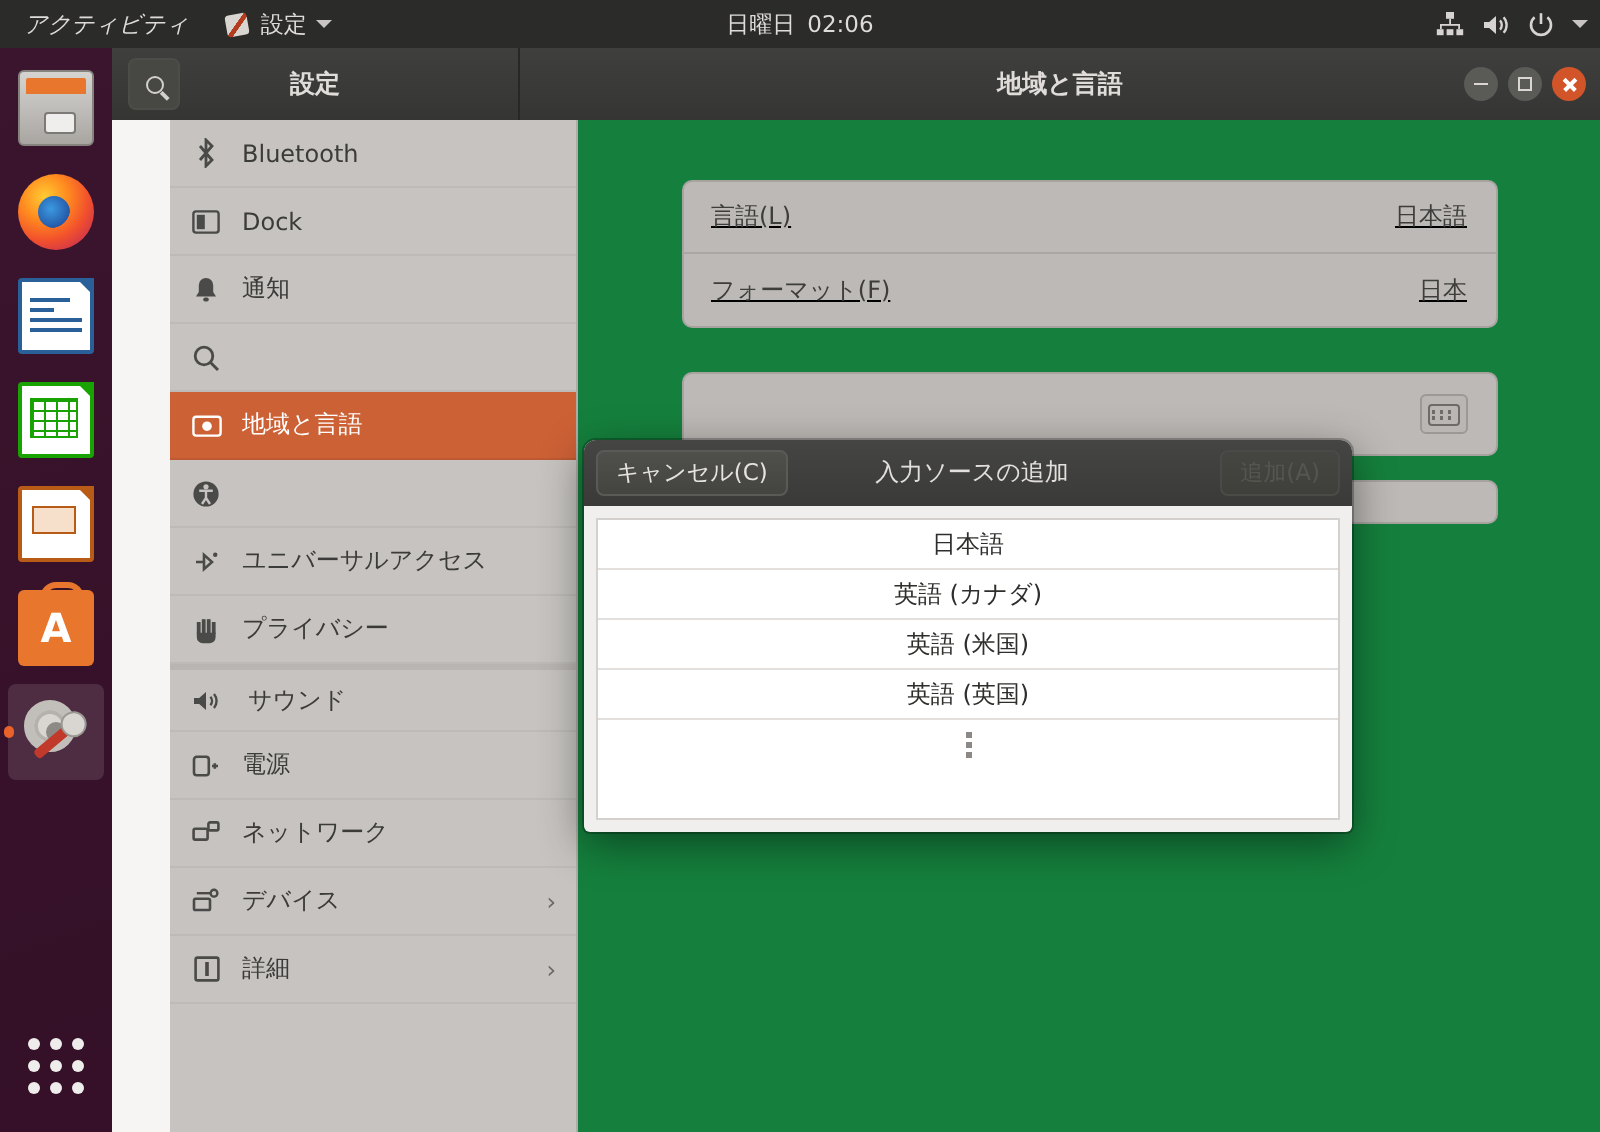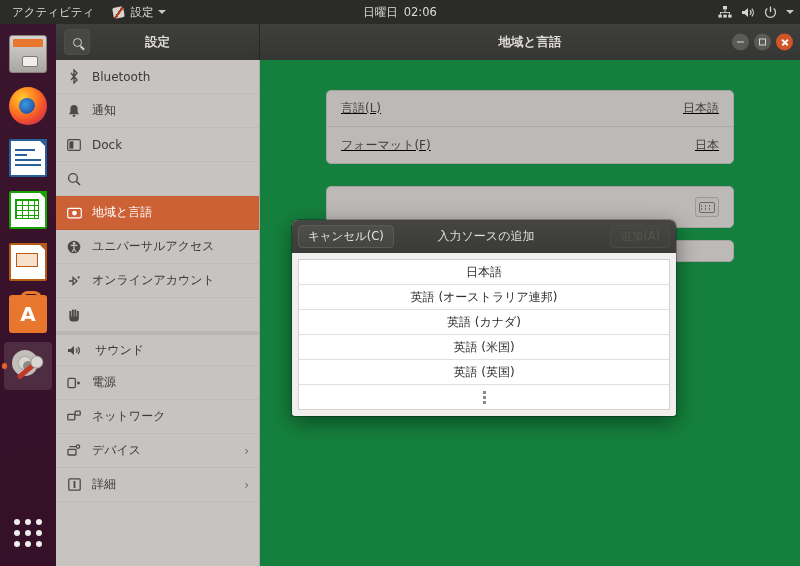--- a/index.html
+++ b/index.html
@@ -17,21 +17,21 @@
     background:linear-gradient(160deg,#5b3a4a 0%,#4a2b3a 40%,#3c2230 100%);
   }
 
   
   #topbar{
     position:absolute; left:0; top:0; width:800px; height:24px;
     background:#2b2b29; color:#dedbd8;
     display:flex; align-items:center;
     font-size:11.5px; z-index:50;
   }
-  .tb-activities{ padding:0 10px 0 12px; line-height:24px; }
+  .tb-activities{ padding:0 10px 0 12px; line-height:24px;font-style:italic; }
   .tb-appmenu{ display:flex; align-items:center; gap:5px; padding:0 8px; }
   .tb-clock{
     position:absolute; left:50%; transform:translateX(-50%);
     display:flex; gap:6px; align-items:center; white-space:nowrap;
   }
   .tb-right{
     position:absolute; right:6px; display:flex; align-items:center; gap:9px;
   }
   .tri-down{
     width:0;height:0;border-left:4px solid transparent;border-right:4px solid transparent;
@@ -137,21 +137,21 @@
     color:#e6e3e0; font-size:9px; line-height:1; }
   .wc span.close{ background:#d2552a; }
   .wc i{ display:block; font-style:normal; font-size:10px; }
   .wc .b-min i{ width:7px;height:1.5px;background:#d9d6d3; }
   .wc .b-max i{ width:7px;height:7px;border:1.5px solid #d9d6d3; }
   .wc .b-close i{ width:8px;height:8px; position:relative; }
   .wc .b-close i::before,.wc .b-close i::after{ content:""; position:absolute; left:0; top:3px; width:8px;height:1.6px;background:#fff; }
   .wc .b-close i::before{ transform:rotate(45deg);} .wc .b-close i::after{ transform:rotate(-45deg);}
 
   .body{ display:flex; height:506px; }
-  #sidebar{ width:204px; background:#c6c3c0; border-right:1px solid #aeaba8; overflow:hidden; }
+  #sidebar{ width:204px; background:#c6c3c0; border-right:1px solid #aeaba8; overflow:hidden;margin-left:29px; }
   .side-row{
     height:34px; display:flex; align-items:center; padding:0 10px; gap:10px;
     border-bottom:1px solid #bdbab7; color:#3b3b39; font-size:12px;
   }
   .side-row.sel{ background:#cd6136; color:#fff; border-bottom-color:#bd5a31; }
   .side-row.gap{ border-top:3px solid #b8b5b2;gap:13px; }
   .side-ic{ width:16px;height:16px; display:flex; align-items:center; justify-content:center;
     font-size:13px; color:#4a4a48; }
   .side-row.sel .side-ic{ color:#fff; }
   .side-lbl{ flex:1; }
@@ -324,36 +324,36 @@
           <svg width="12" height="15" viewBox="0 0 12 15">
               <path d="M3 4l6 7-3 3V1l3 3-6 7" stroke="currentColor" stroke-width="1.4" fill="none"></path>
             </svg>
         </span>
         <span class="side-lbl">Bluetooth</span>
       </div>
 
 
       <div class="side-row">
         <span class="side-ic">
+          <svg width="14" height="12" viewBox="0 0 14 12">
+              <rect x="0.7" y="0.7" width="12.6" height="10.6" rx="1.3" stroke="currentColor" stroke-width="1.2" fill="none"></rect>
+              <rect x="2.4" y="2.4" width="4" height="7.2" fill="currentColor"></rect>
+            </svg>
+        </span>
+        <span class="side-lbl">Dock</span>
+      </div>
+
+      <div class="side-row">
+        <span class="side-ic">
           <svg width="12" height="14" viewBox="0 0 12 14">
               <path d="M6 1a3.6 3.6 0 00-3.6 3.6V8L1 10.2h10L9.6 8V4.6A3.6 3.6 0 006 1z" fill="currentColor"></path>
               <rect x="4.6" y="10.8" width="2.8" height="2" rx="1" fill="currentColor"></rect>
             </svg>
         </span>
         <span class="side-lbl">通知</span>
-      </div>
-
-      <div class="side-row">
-        <span class="side-ic">
-          <svg width="14" height="12" viewBox="0 0 14 12">
-              <rect x="0.7" y="0.7" width="12.6" height="10.6" rx="1.3" stroke="currentColor" stroke-width="1.2" fill="none"></rect>
-              <rect x="2.4" y="2.4" width="4" height="7.2" fill="currentColor"></rect>
-            </svg>
-        </span>
-        <span class="side-lbl">Dock</span>
       </div>
 
       <div class="side-row">
         <span class="side-ic">
           <svg width="14" height="14" viewBox="0 0 14 14">
               <circle cx="6" cy="6" r="4.4" stroke="currentColor" stroke-width="1.4" fill="none"></circle>
               <path d="M9.4 9.4L13 13" stroke="currentColor" stroke-width="1.5"></path>
             </svg>
         </span>
       </div>
@@ -369,43 +369,43 @@
       </div>
 
       <div class="side-row">
         <span class="side-ic">
           <svg width="14" height="14" viewBox="0 0 14 14">
               <circle cx="7" cy="7" r="6.3" fill="currentColor"></circle>
               <circle cx="7" cy="3.4" r="1.3" fill="#c6c3c0"></circle>
               <path d="M3.6 5.4h6.8M7 6v3M5 12l2-3 2 3" stroke="#c6c3c0" stroke-width="1.2" fill="none"></path>
             </svg>
         </span>
-        <span class="side-lbl">ユニバーサルアクセス</span>
       </div>
 
       <div class="side-row">
         <span class="side-ic">
           <svg width="14" height="14" viewBox="0 0 14 14">
               <path d="M2 7h4M6 3.4v7.2l4-3.6z" stroke="currentColor" stroke-width="1.3" fill="none"></path>
               <circle cx="11.6" cy="3.4" r="1.1" fill="currentColor"></circle>
             </svg>
         </span>
-        <span class="side-lbl">オンラインアカウント</span>
+        <span class="side-lbl">ユニバーサルアクセス</span>
       </div>
 
       <div class="side-row">
         <span class="side-ic">
           <svg width="13" height="14" viewBox="0 0 13 14">
               <rect x="1.4" y="3" width="1.9" height="6" fill="currentColor"></rect>
               <rect x="3.9" y="1.6" width="1.9" height="7.4" fill="currentColor"></rect>
               <rect x="6.4" y="1.6" width="1.9" height="7.4" fill="currentColor"></rect>
               <rect x="8.9" y="3" width="1.9" height="6" fill="currentColor"></rect>
               <path d="M1.4 8.4h9.4v2.2a3 3 0 01-3 3H4.4a3 3 0 01-3-3z" fill="currentColor"></path>
             </svg>
         </span>
+        <span class="side-lbl">プライバシー</span>
       </div>
 
 
       <div class="side-row gap">
         <span class="side-ic">
           <svg width="14" height="13" viewBox="0 0 14 13">
               <path d="M1 5h2.6L7 2v9L3.6 8H1z" fill="currentColor"></path>
               <path d="M9.2 4.4a3.2 3.2 0 010 4.2" stroke="currentColor" stroke-width="1.2" fill="none"></path>
               <path d="M11 3a5.4 5.4 0 010 7" stroke="currentColor" stroke-width="1.2" fill="none"></path>
             </svg>
@@ -484,21 +484,20 @@
   <div id="dlg">
     <div class="dlg-hb">
       <div class="dlg-btn">キャンセル(C)</div>
       <div class="dlg-spacer"></div>
       <div class="dlg-btn disabled">追加(A)</div>
       <div class="dlg-title">入力ソースの追加</div>
     </div>
     <div class="dlg-body">
       <div class="lst">
         <div class="lst-row">日本語</div>
-        <div class="lst-row">英語 (オーストラリア連邦)</div>
         <div class="lst-row">英語 (カナダ)</div>
         <div class="lst-row">英語 (米国)</div>
         <div class="lst-row">英語 (英国)</div>
         <div class="lst-row">
           <span class="dots-v">
             <i></i>
               <i></i>
               <i></i>
           </span>
         </div>

